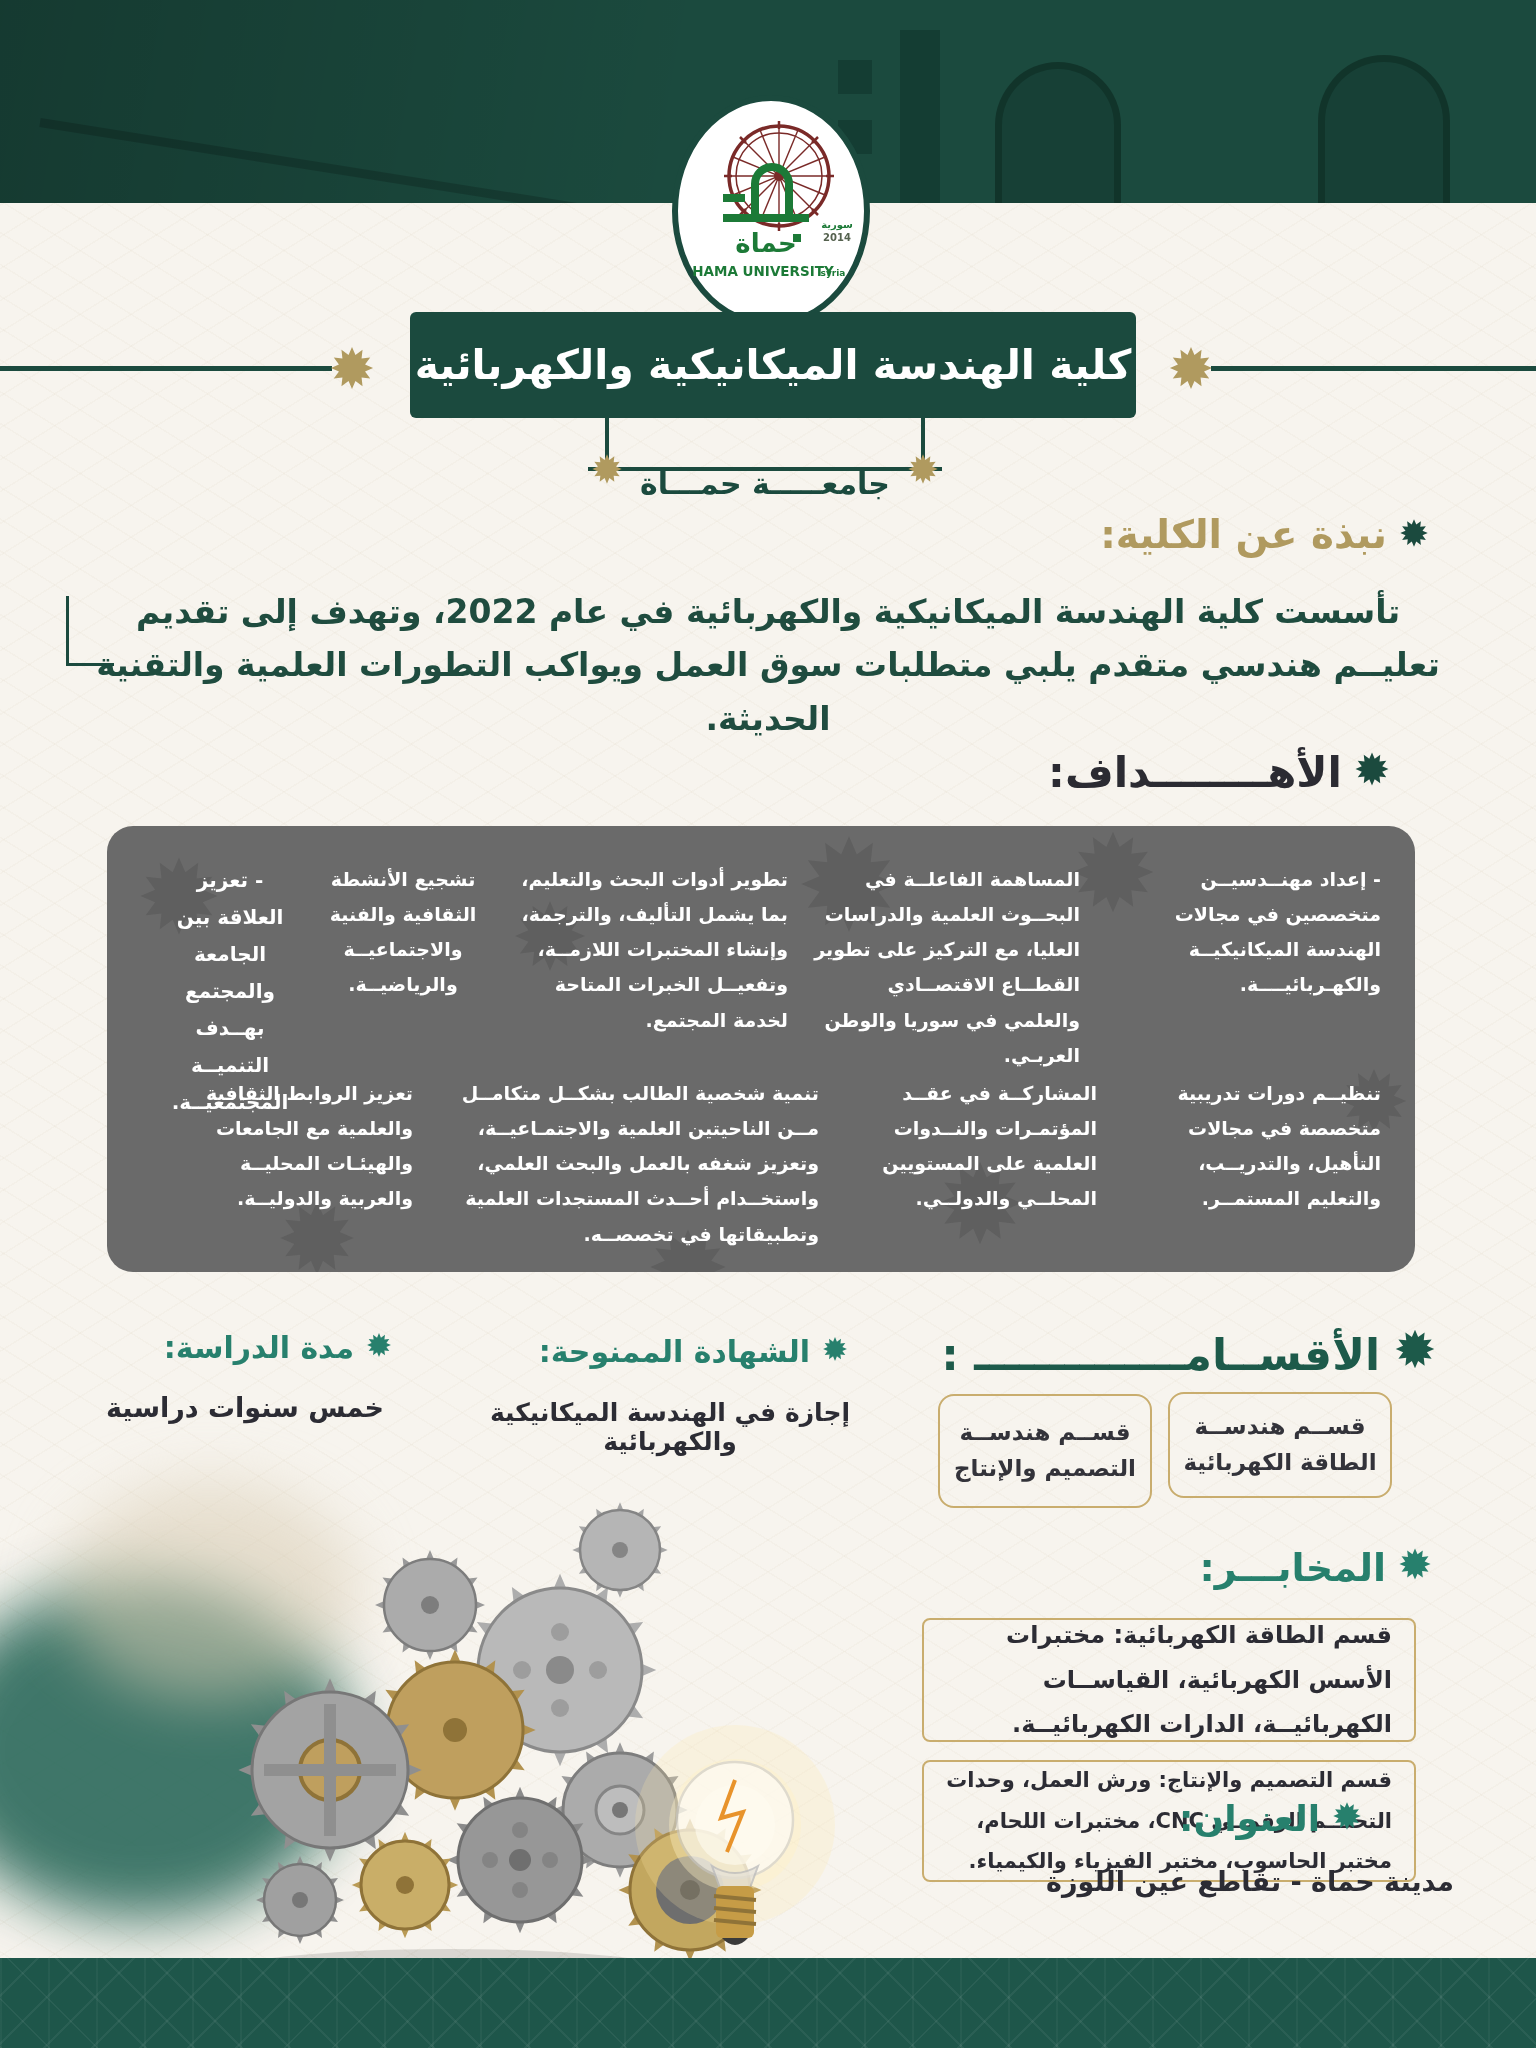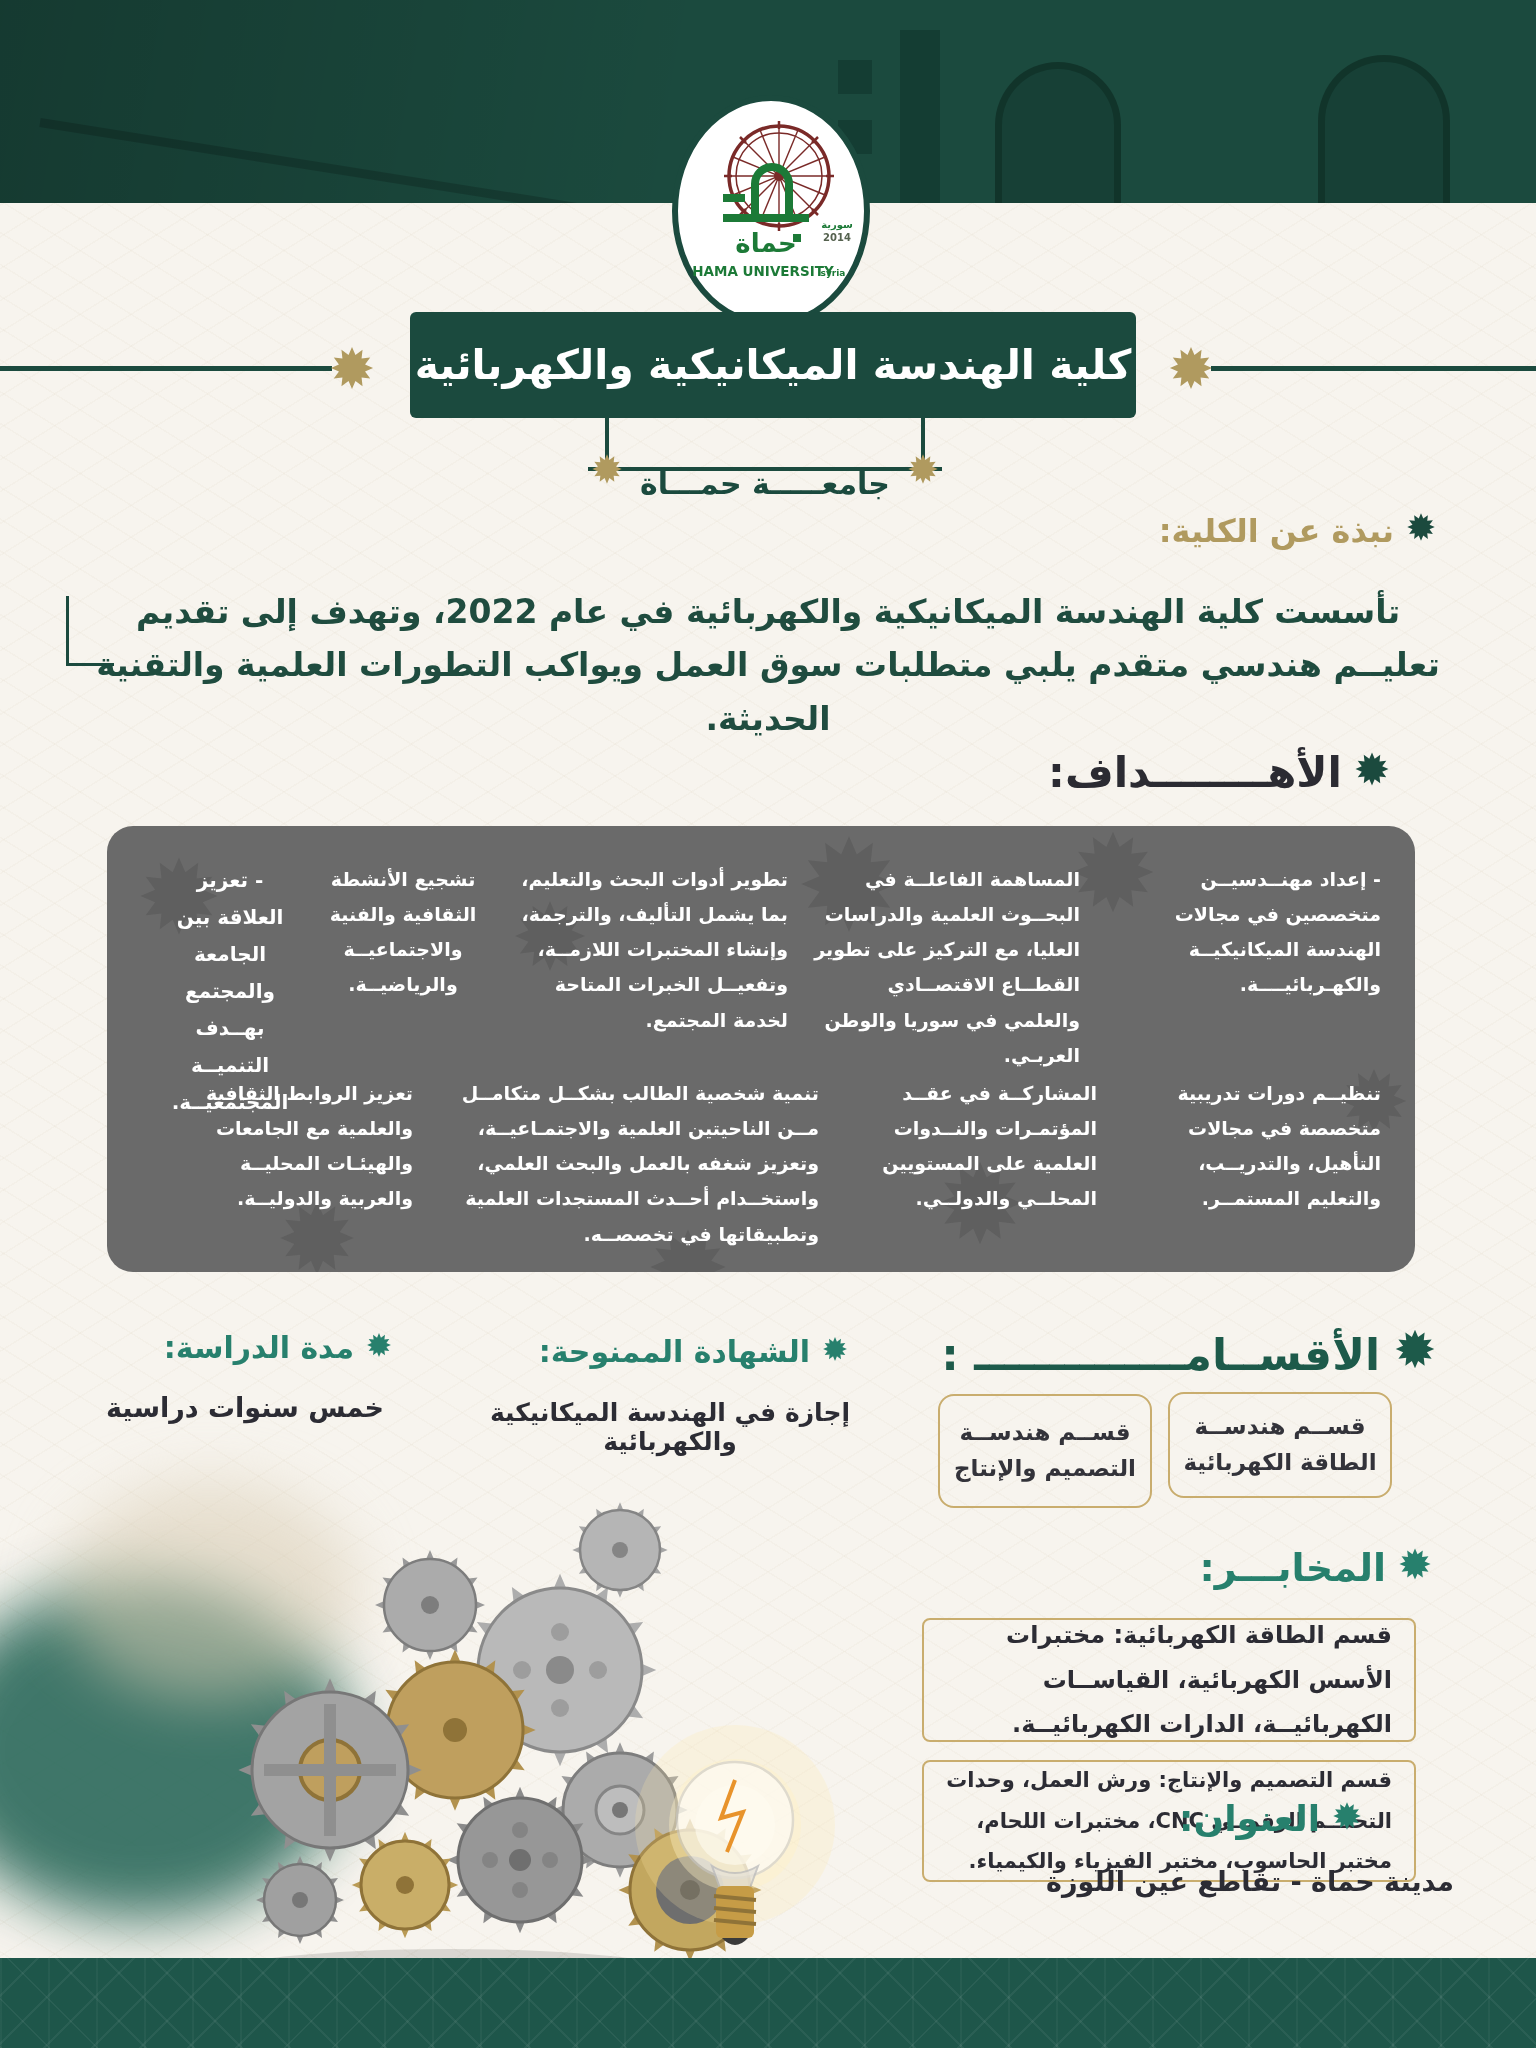--- a/index.html
+++ b/index.html
@@ -149,21 +149,21 @@
   <div class="hline" style="left:588px;top:467px;width:354px;height:4px;"></div>
   <span class="gear gold" style="position:absolute;left:591px;top:453px;">
     <svg width="32" height="32" viewBox="0 0 24 24">
         <use href="#gearsym"></use>
       </svg></span>
   <span class="gear gold" style="position:absolute;left:907px;top:453px;">
     <svg width="32" height="32" viewBox="0 0 24 24">
         <use href="#gearsym"></use>
       </svg></span>
 
-  <div class="sec-head gold" style="right:100px;top:512px;font-size:32px;">
+  <div class="sec-head gold" style="right:107px;top:512px;font-size:39px;">
     <span class="gear dkgreen">
       <svg width="30" height="30" viewBox="0 0 24 24">
           <use href="#gearsym"></use>
         </svg></span>
     <span>نبذة عن الكلية:</span>
   </div>
   <div class="about-text">تأسست كلية الهندسة الميكانيكية والكهربائية في عام 2022، وتهدف إلى تقديم تعليــم هندسي متقدم يلبي متطلبات سوق العمل ويواكب التطورات العلمية والتقنية الحديثة.</div>
   <div class="vline" style="left:66px;top:596px;height:70px;width:3px;"></div>
   <div class="hline" style="left:66px;top:663px;width:48px;height:3px;"></div>
 

